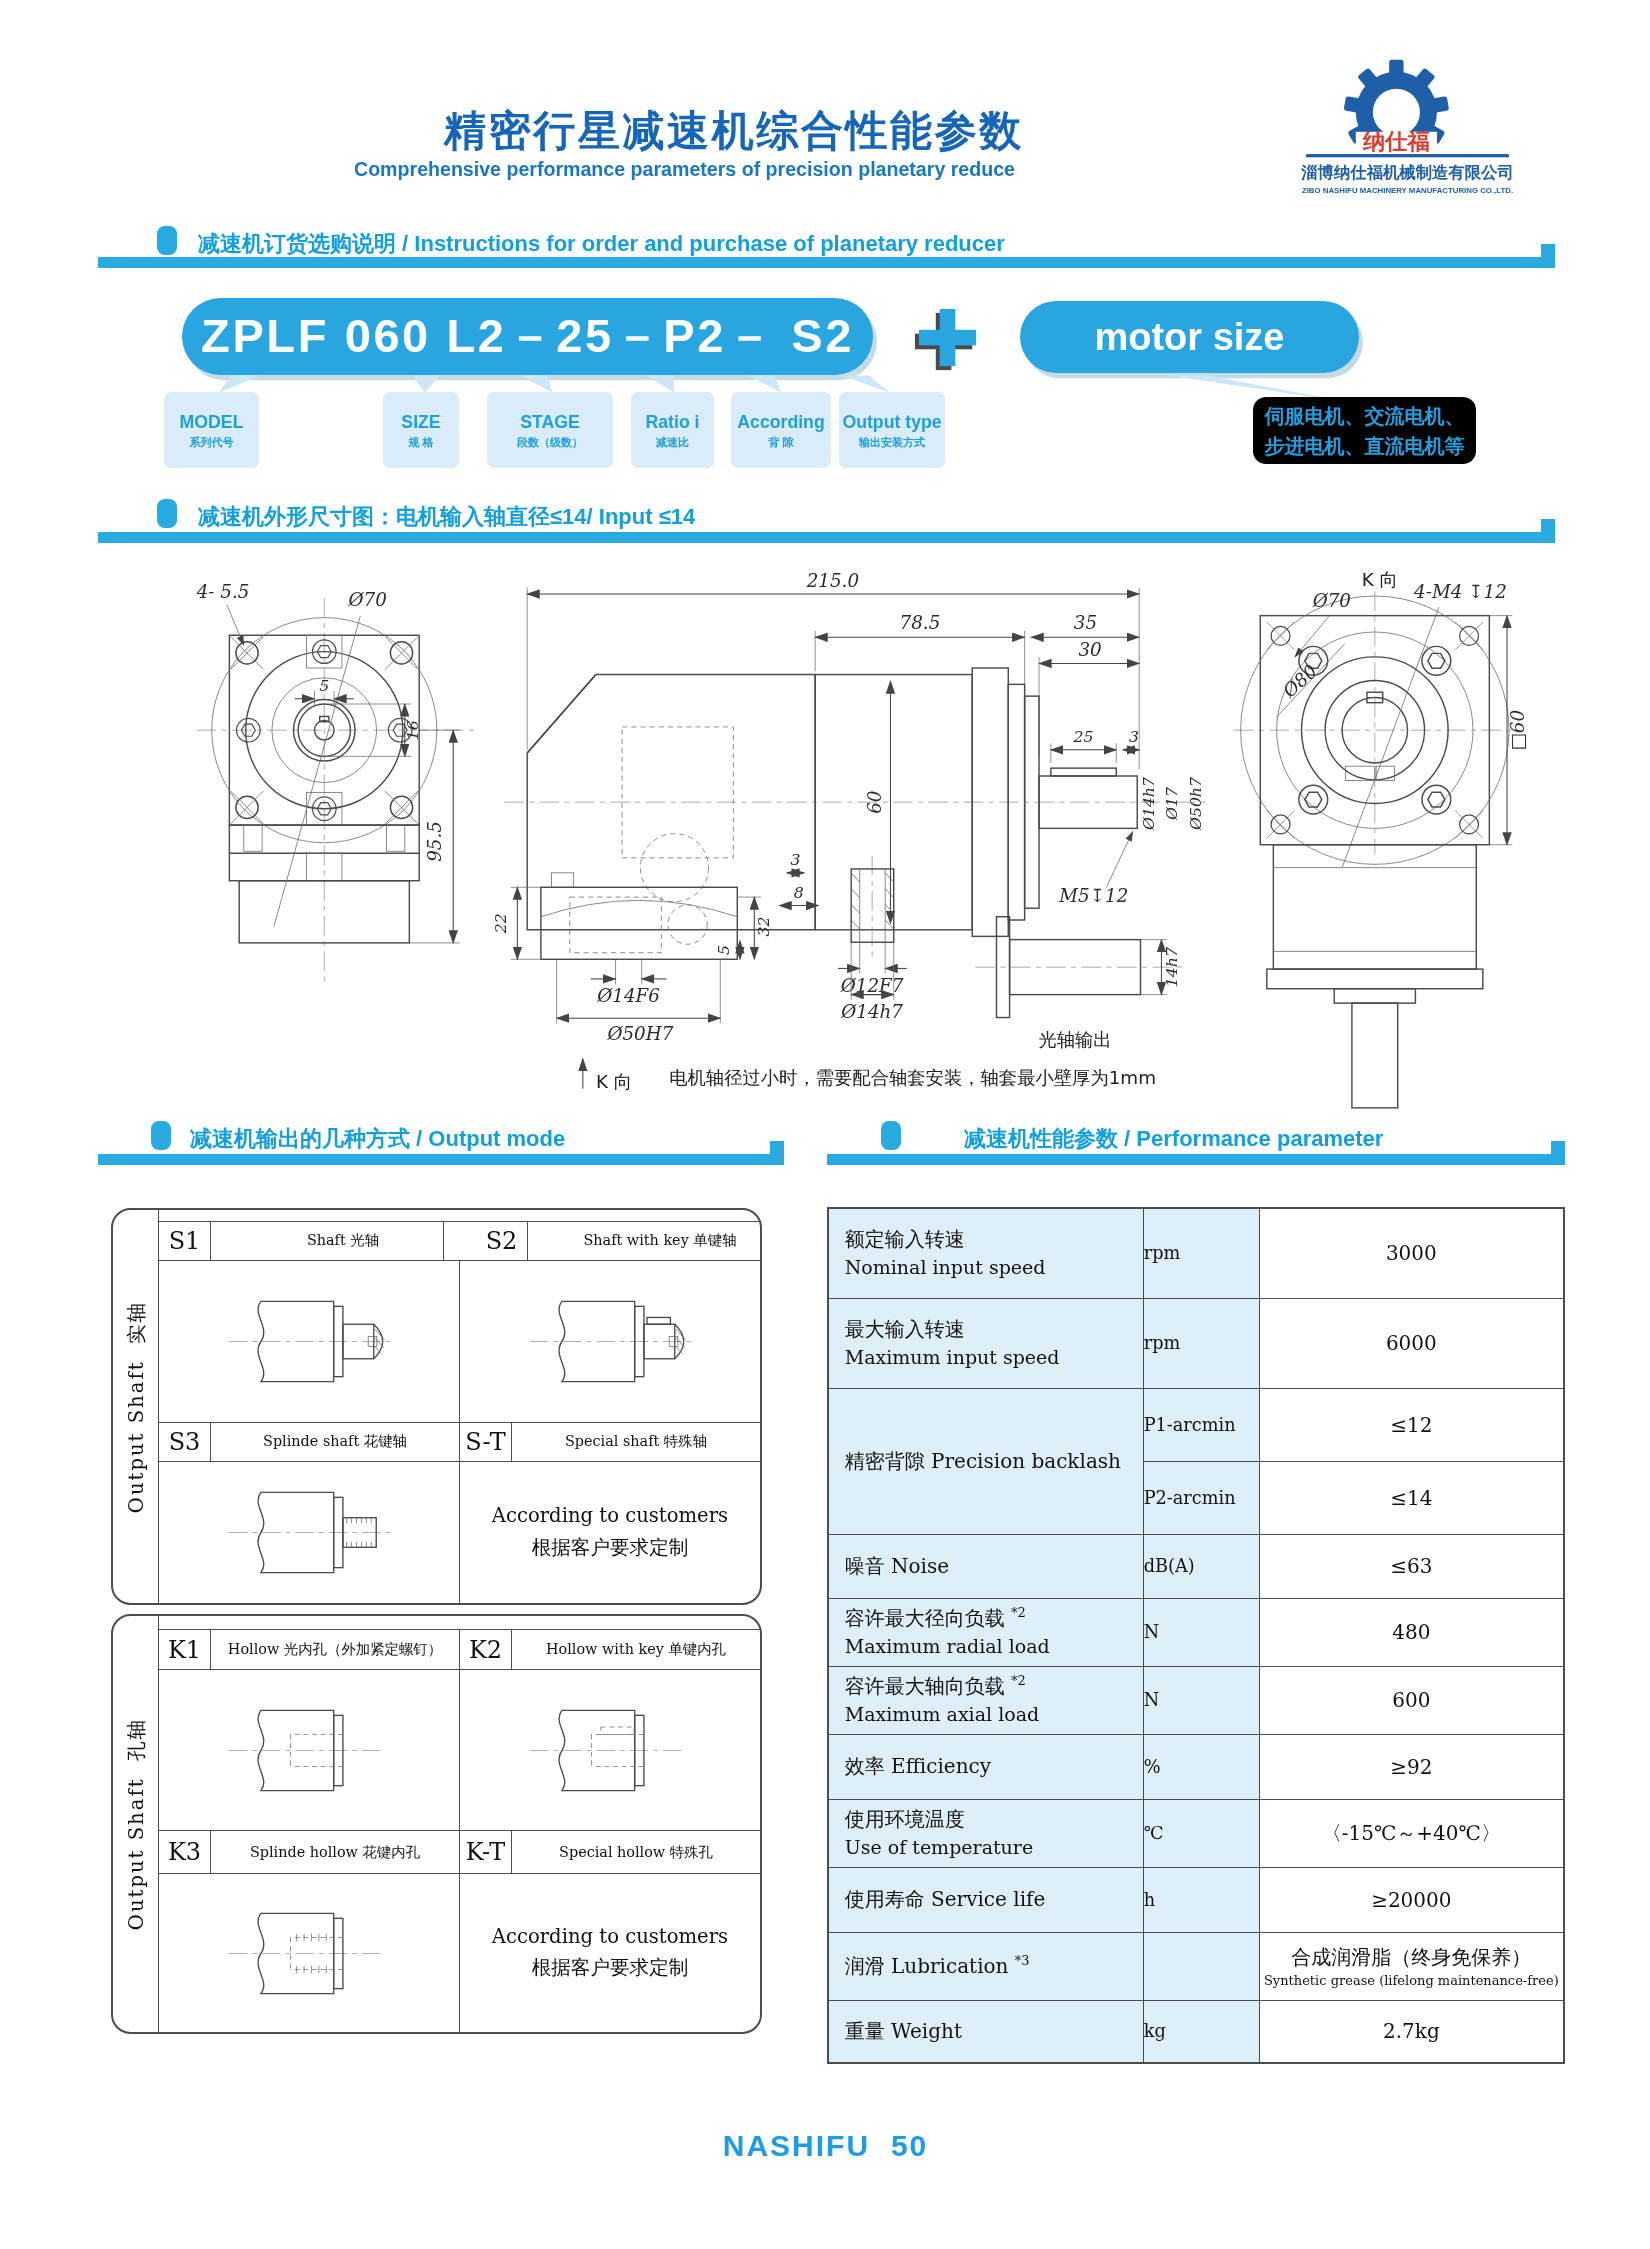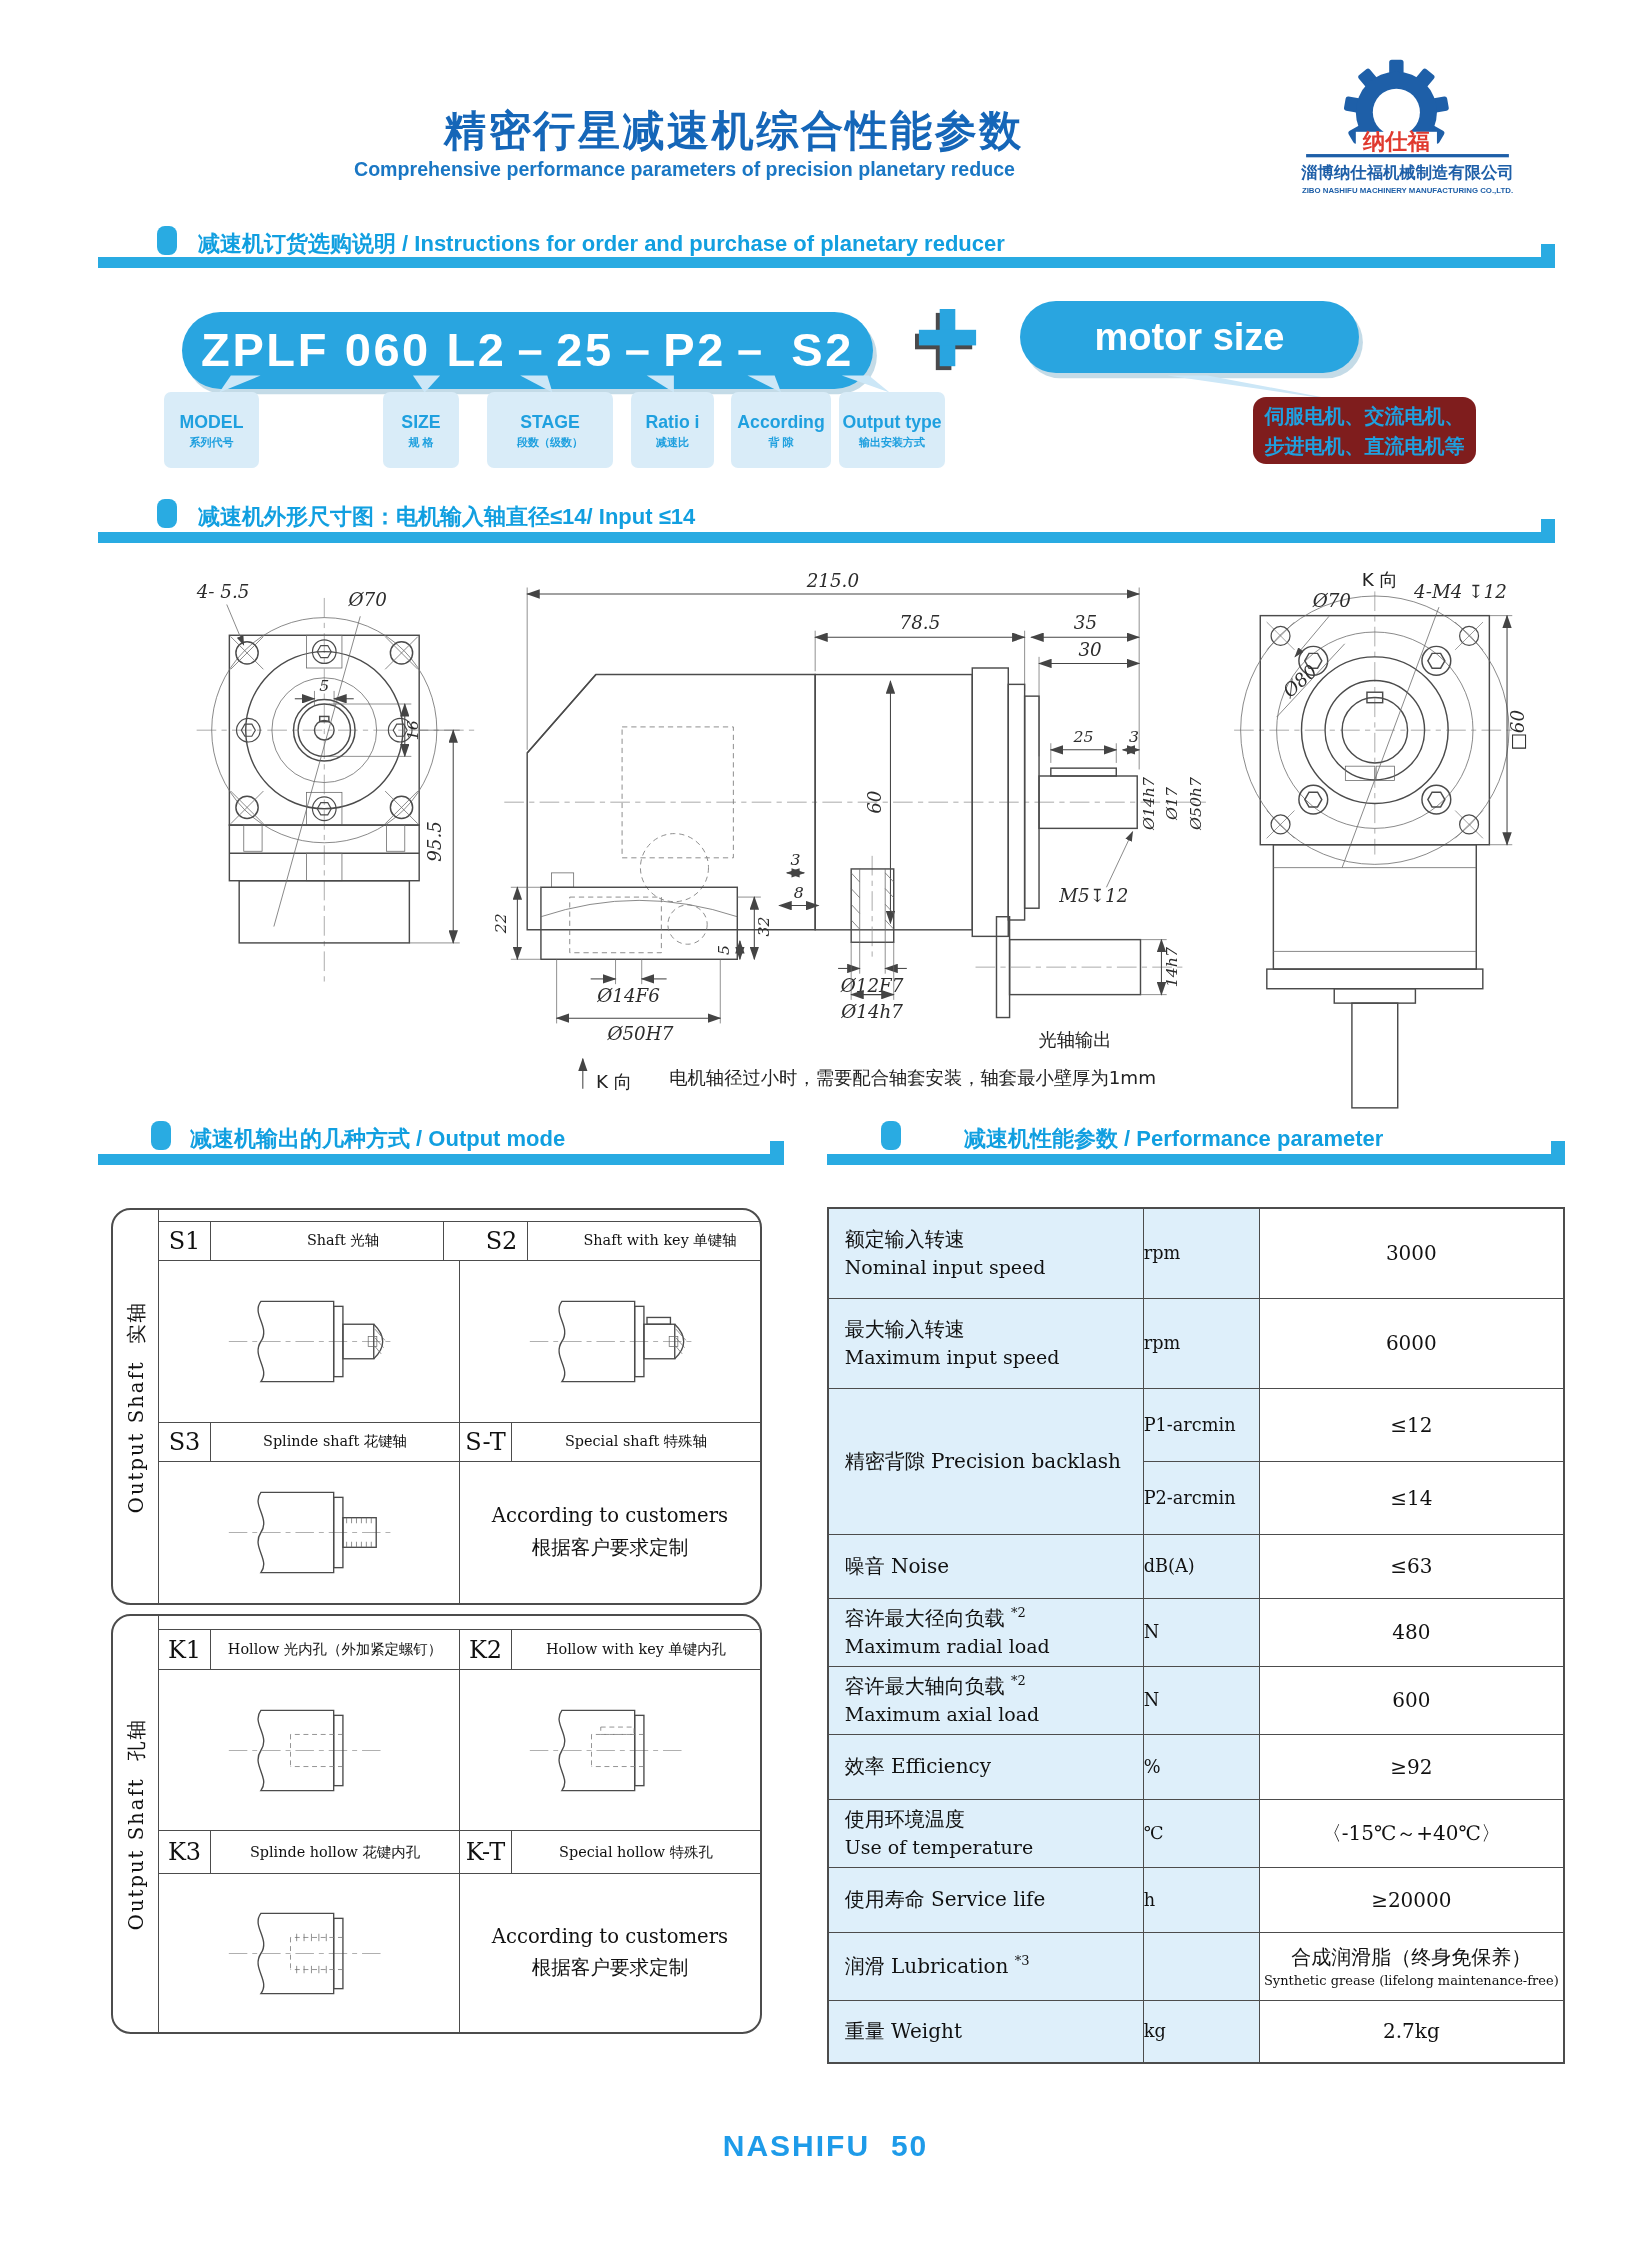--- a/index.html
+++ b/index.html
@@ -16,21 +16,21 @@
   .bar{position:absolute;height:10.5px;background:#29abe2;}
   .bar::after{content:'';position:absolute;right:0;bottom:0;width:14.4px;height:23.6px;background:#29abe2;}
   
   .pill{position:absolute;background:#29a5e0;border-radius:39px;color:#fff;font-weight:bold;
         display:flex;align-items:center;justify-content:center;
         box-shadow:3.9px 5.2px 0 rgba(20,110,160,0.25);}
   .lbox{position:absolute;background:#d9ecf8;border-radius:7px;color:#1fa0df;font-weight:bold;
         display:flex;flex-direction:column;align-items:center;justify-content:center;text-align:center;line-height:1.35;}
   .lbox .en{font-size:17.7px;}
   .lbox .zh{font-size:11px;}
-  .callout{position:absolute;background:#7f1d1d;border-radius:13px;color:#1fa0df;font-weight:bold;
+  .callout{position:absolute;background:#000000;border-radius:13px;color:#1fa0df;font-weight:bold;
         display:flex;flex-direction:column;align-items:center;justify-content:center;font-size:20px;line-height:1.5;}
   
   .ln{fill:none;stroke:#4b4b4b;stroke-width:2.2px;}
   .thin{fill:none;stroke:#6a6a6a;stroke-width:1.2px;}
   .cl{fill:none;stroke:#8a8a8a;stroke-width:1.1px;stroke-dasharray:30 8 8 8;}
   .dsh{fill:none;stroke:#7a7a7a;stroke-width:1.3px;stroke-dasharray:8 6;}
   .dim{stroke:#444;stroke-width:1.6px;fill:none;}
   .ext{stroke:#666;stroke-width:1.1px;}
   text.dt{font:italic 28px "DejaVu Serif",serif;fill:#2c2c2c;}
   text.dts{font:italic 24px "DejaVu Serif",serif;fill:#2c2c2c;}
@@ -91,21 +91,21 @@
     <text x="158" y="148" text-anchor="middle" font-size="34" font-weight="bold" fill="#e03a2f" font-family="Liberation Sans,sans-serif">纳仕福</text>
     <rect x="20" y="156" width="310" height="5" fill="#1e5fa8"></rect>
     <text x="175" y="192" text-anchor="middle" font-size="25" font-weight="bold" fill="#1e5fa8" font-family="Liberation Sans,sans-serif">淄博纳仕福机械制造有限公司</text>
     <text x="175" y="216" text-anchor="middle" font-size="12" font-weight="bold" fill="#1e5fa8" font-family="Liberation Sans,sans-serif">ZIBO NASHIFU MACHINERY MANUFACTURING CO.,LTD.</text>
   </svg>
 
   <div class="bullet" style="left:157px;top:226px;"></div>
   <div class="sec-title" style="left:198px;top:229px;">减速机订货选购说明  / Instructions for order and purchase of planetary reducer</div>
   <div class="bar" style="left:98px;top:257px;width:1457px;"></div>
 
-  <div class="pill" style="left:182px;top:312px;width:691px;height:77px;font-size:47px;letter-spacing:2.6px;text-align:right;">
+  <div class="pill" style="left:182px;top:298px;width:691px;height:77px;font-size:47px;letter-spacing:2.6px;text-align:right;">
     <span>ZPLF 060 L2－25－P2－ S2</span>
   </div>
 
   <svg style="position:absolute;left:915px;top:309px;" width="65" height="65" viewBox="0 0 100 100">
     <g fill="#4a4a4c">
       <rect x="32" y="6" width="24" height="88"></rect>
       <rect x="0" y="38" width="88" height="24"></rect>
     </g>
     <g fill="#29a5e0">
       <rect x="38" y="0" width="24" height="88"></rect>

